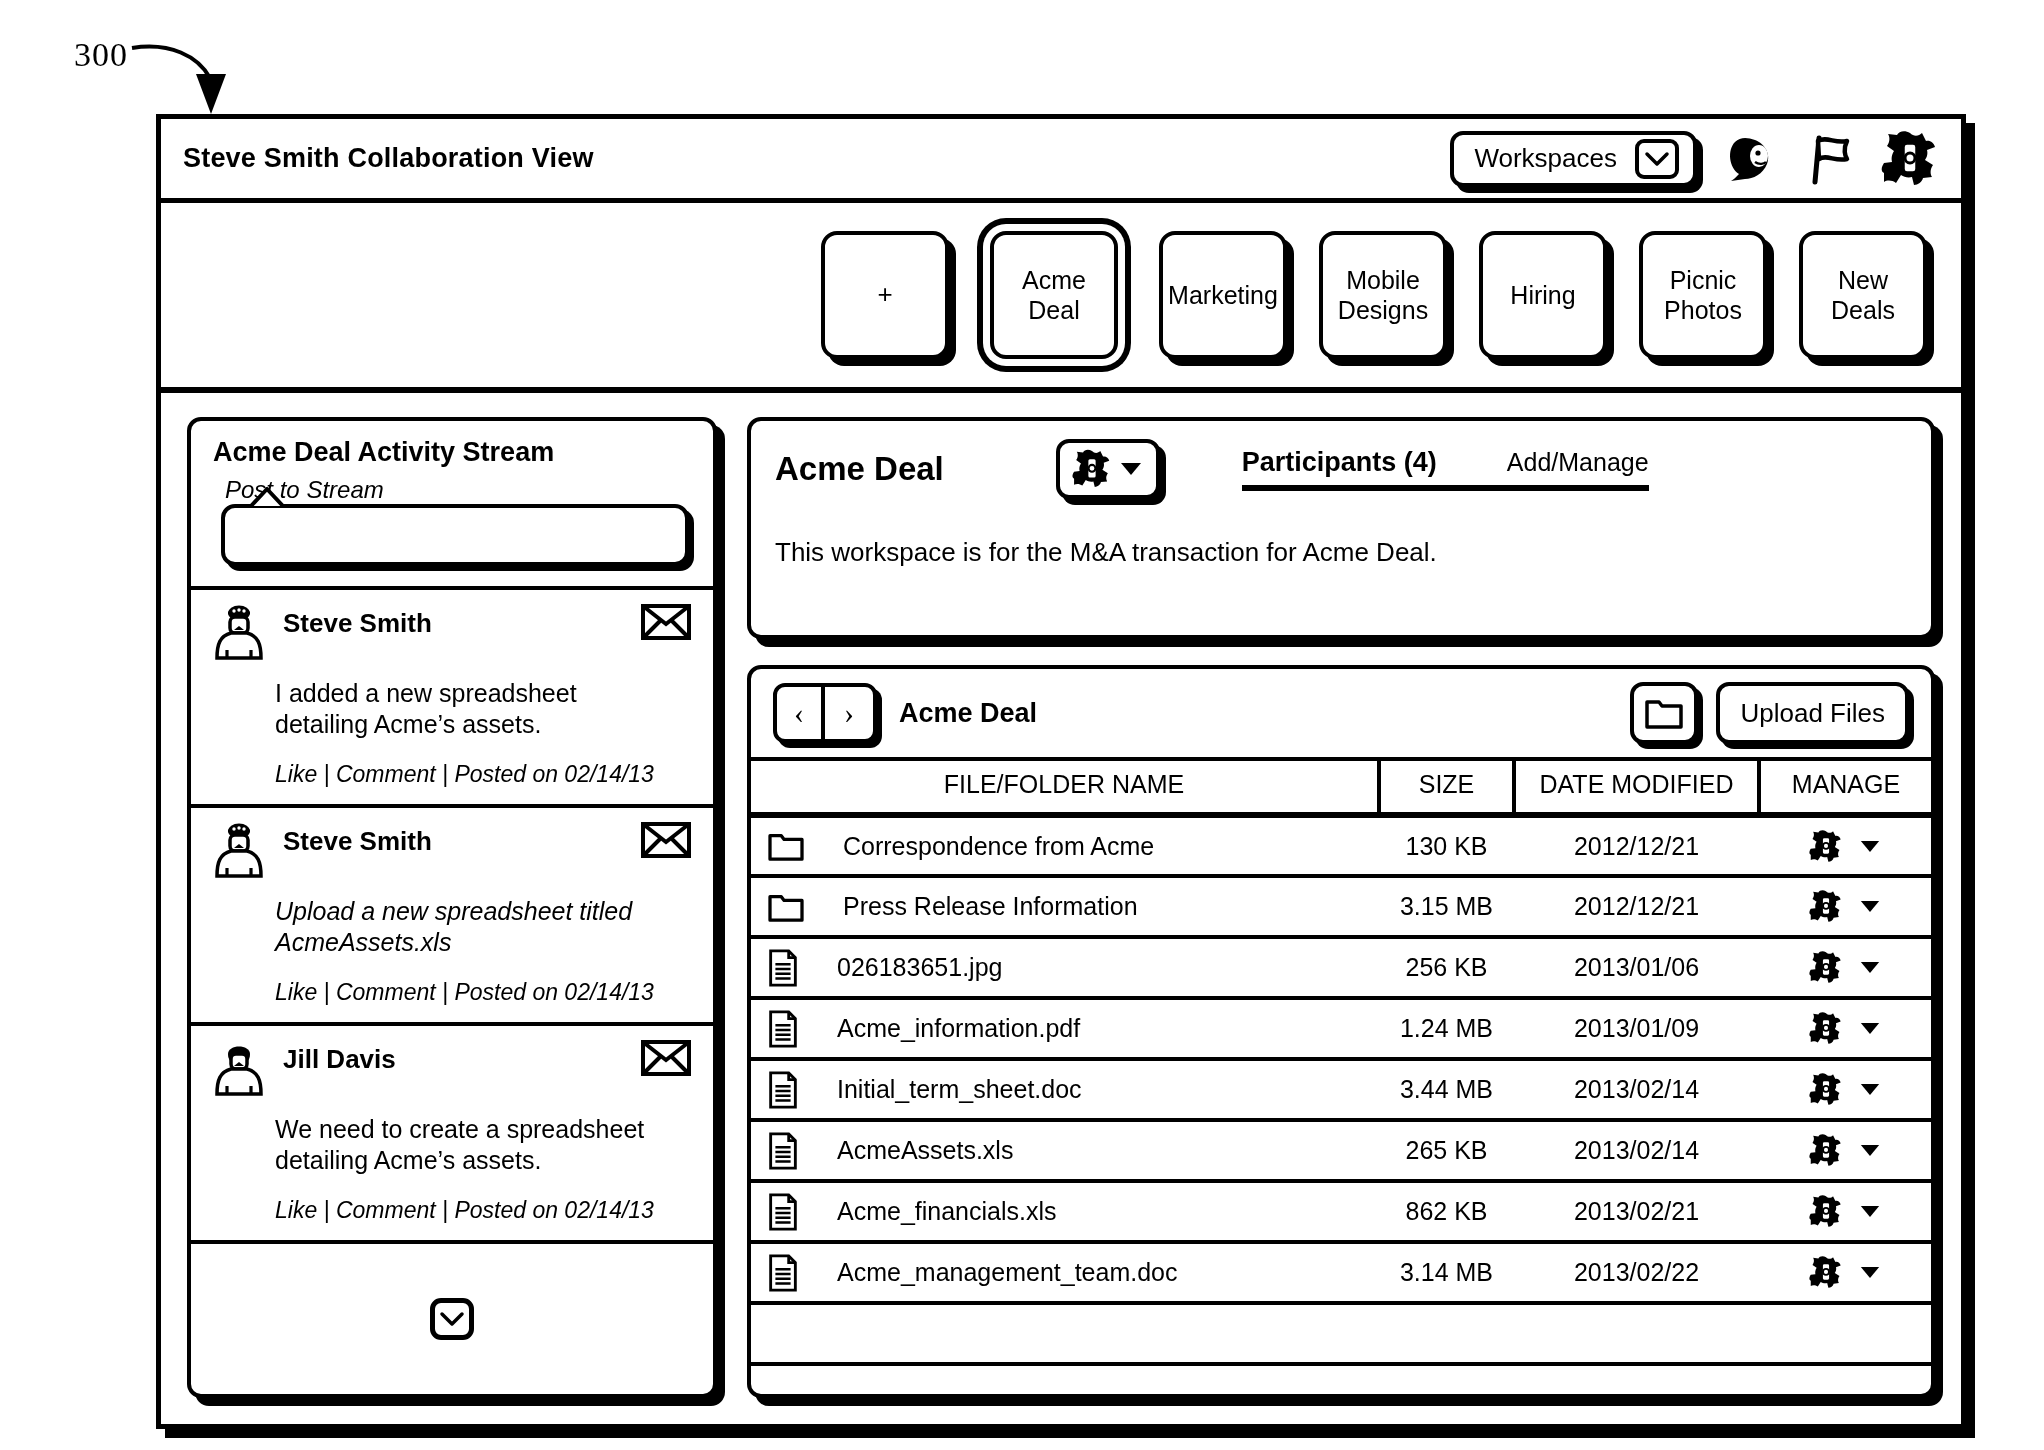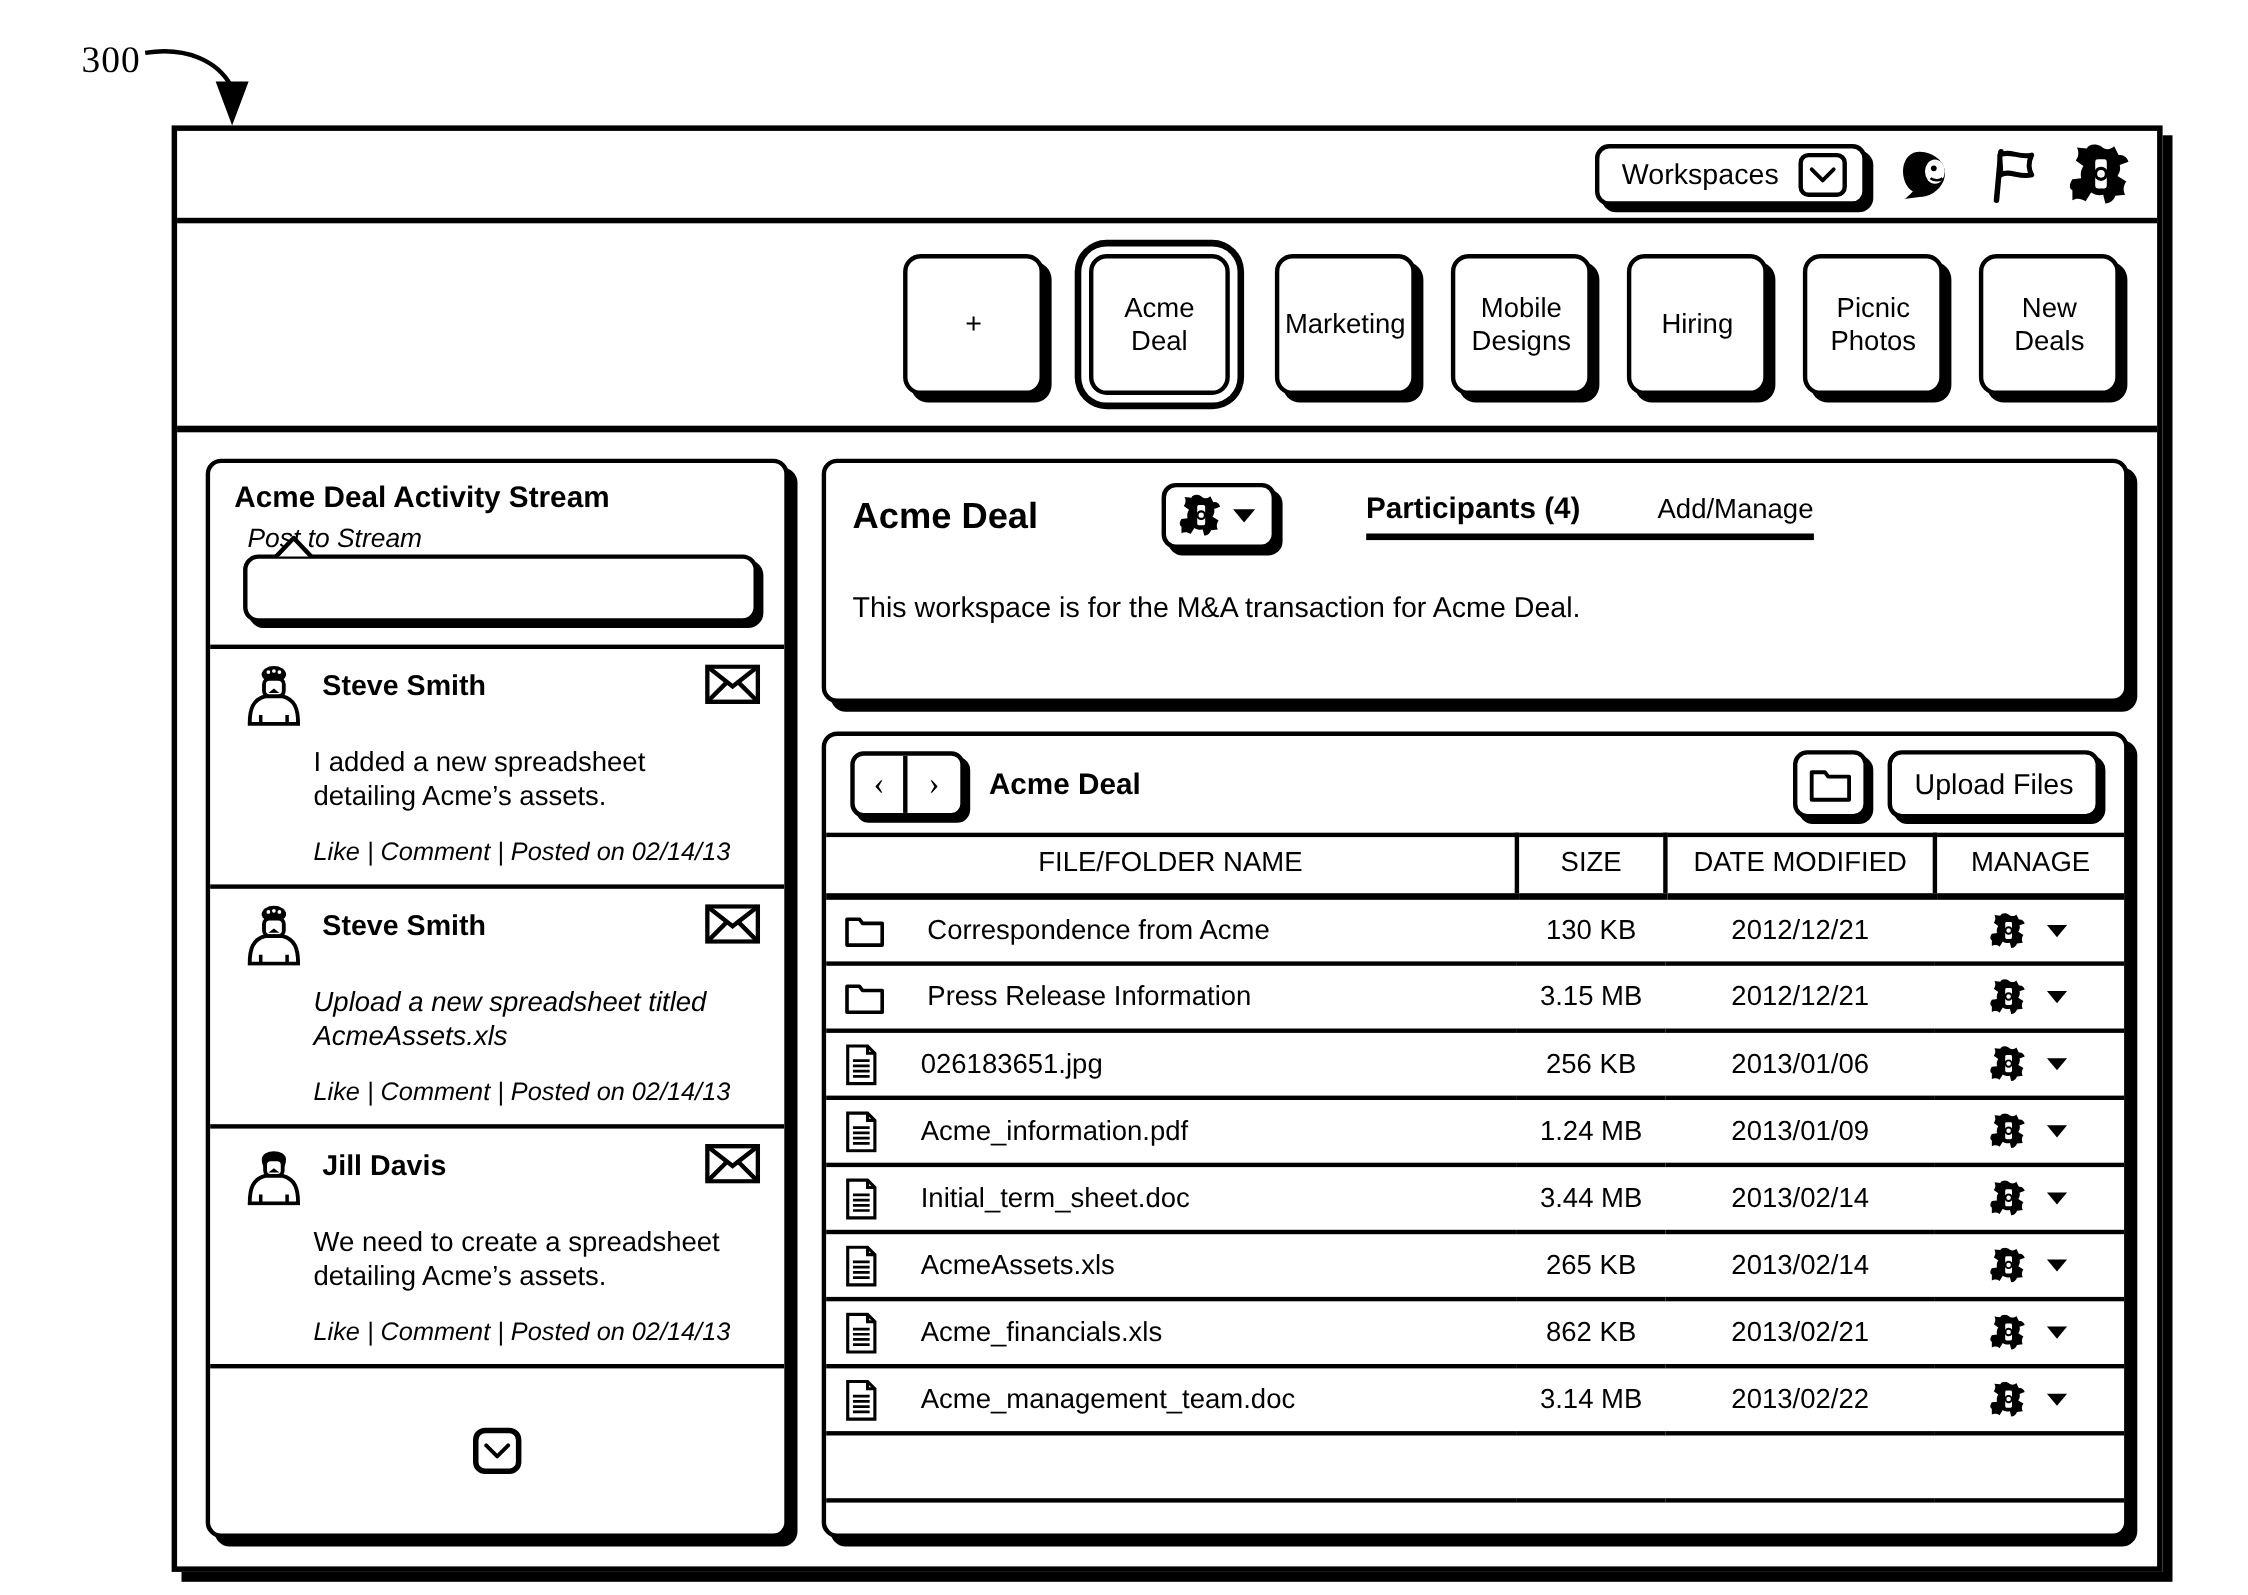--- a/index.html
+++ b/index.html
@@ -164,21 +164,21 @@
     position: absolute;
     left: 58px;
     top: -17px;
     width: 40px;
     height: 20px;
   }
 
   .posts { border-top: 4px solid #000; }
   .post {
     border-bottom: 4px solid #000;
-    padding: 14px 22px 16px 32px;
+    padding: 14px 22px 16px 22px;
   }
   .post-top { display: flex; align-items: flex-start; gap: 18px; }
   .avatar { width: 52px; height: 56px; flex: 0 0 52px; }
   .post-name {
     font-size: 26px;
     font-weight: bold;
     padding-top: 4px;
   }
   .envelope { margin-left: auto; width: 50px; height: 36px; }
   .post-body {
@@ -347,20 +347,21 @@
 
   <div class="fig-ref">300</div>
   <svg class="fig-leader" viewBox="0 0 130 90">
     <path d="M2 18 C 40 12, 68 26, 80 48" fill="none" stroke="#000" stroke-width="4"></path>
     <polygon points="66,44 96,44 81,84" fill="#000"></polygon>
   </svg>
 
   <div class="window">
 
     <div class="titlebar">
+      <div class="app-title">Steve Smith Collaboration View</div>
 
       <div class="titlebar-right">
 
         <div class="ws-pill">
           <span class="ws-pill-label">Workspaces</span>
           <span class="chev-box">
             <svg width="26" height="18" viewBox="0 0 26 18">
                 <path d="M3 4 L13 14 L23 4" fill="none" stroke="#000" stroke-width="3.5" stroke-linecap="round" stroke-linejoin="round"></path>
               </svg>
           </span>

